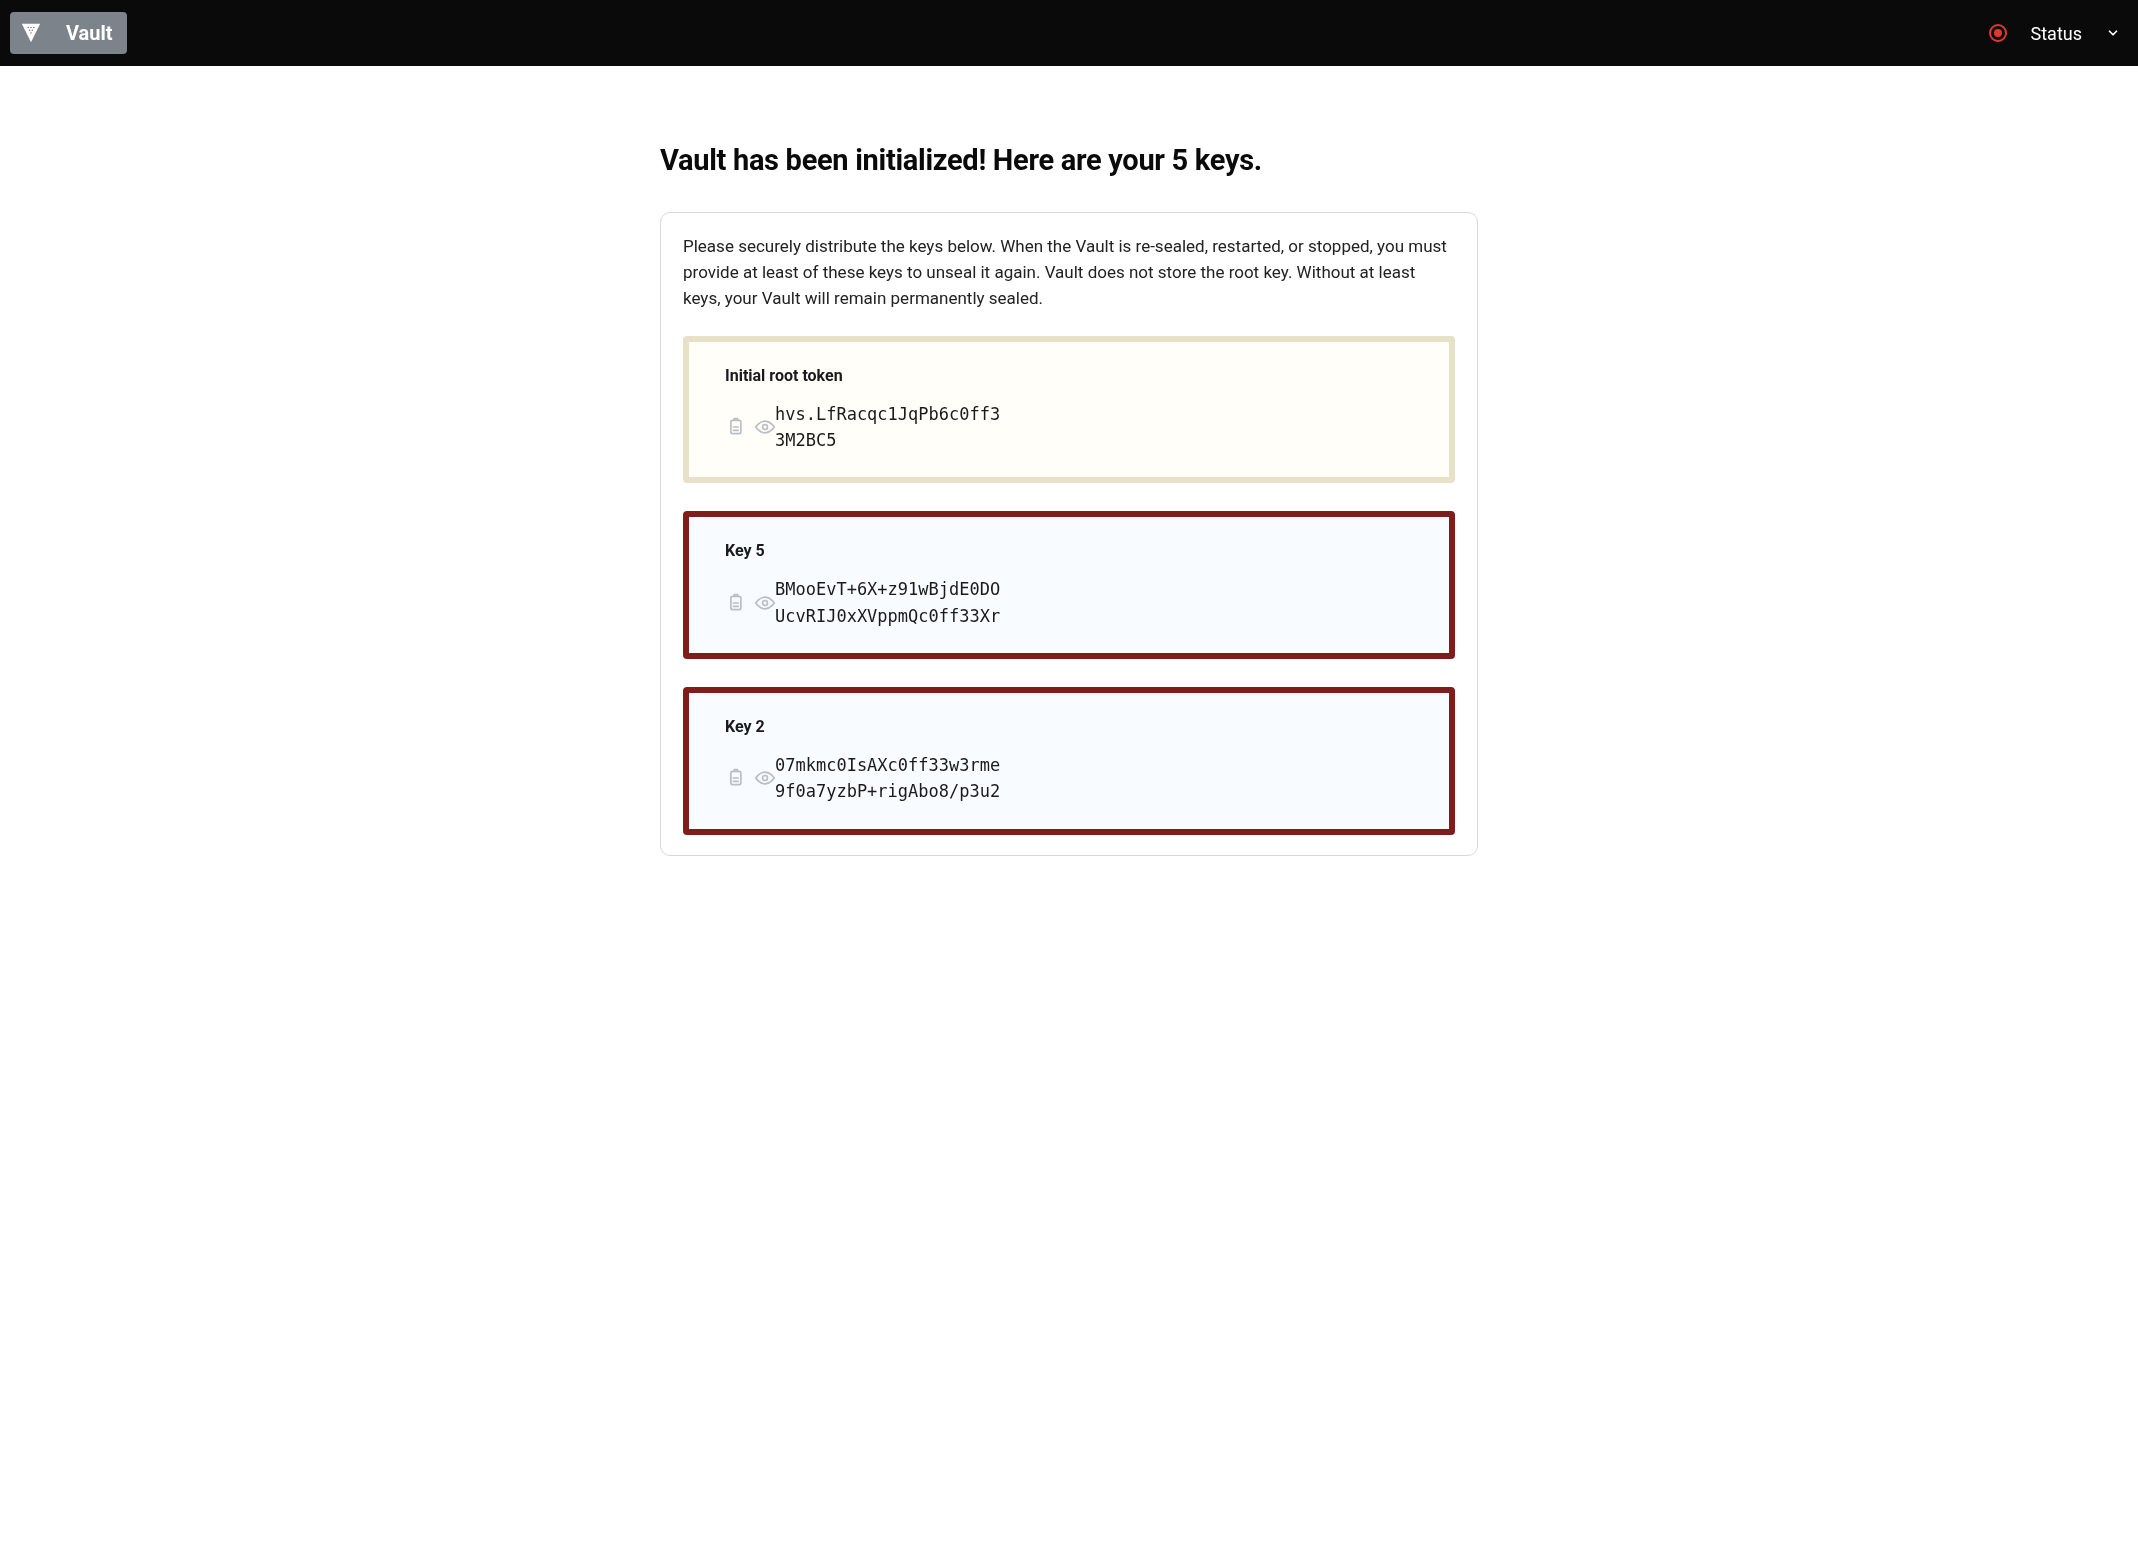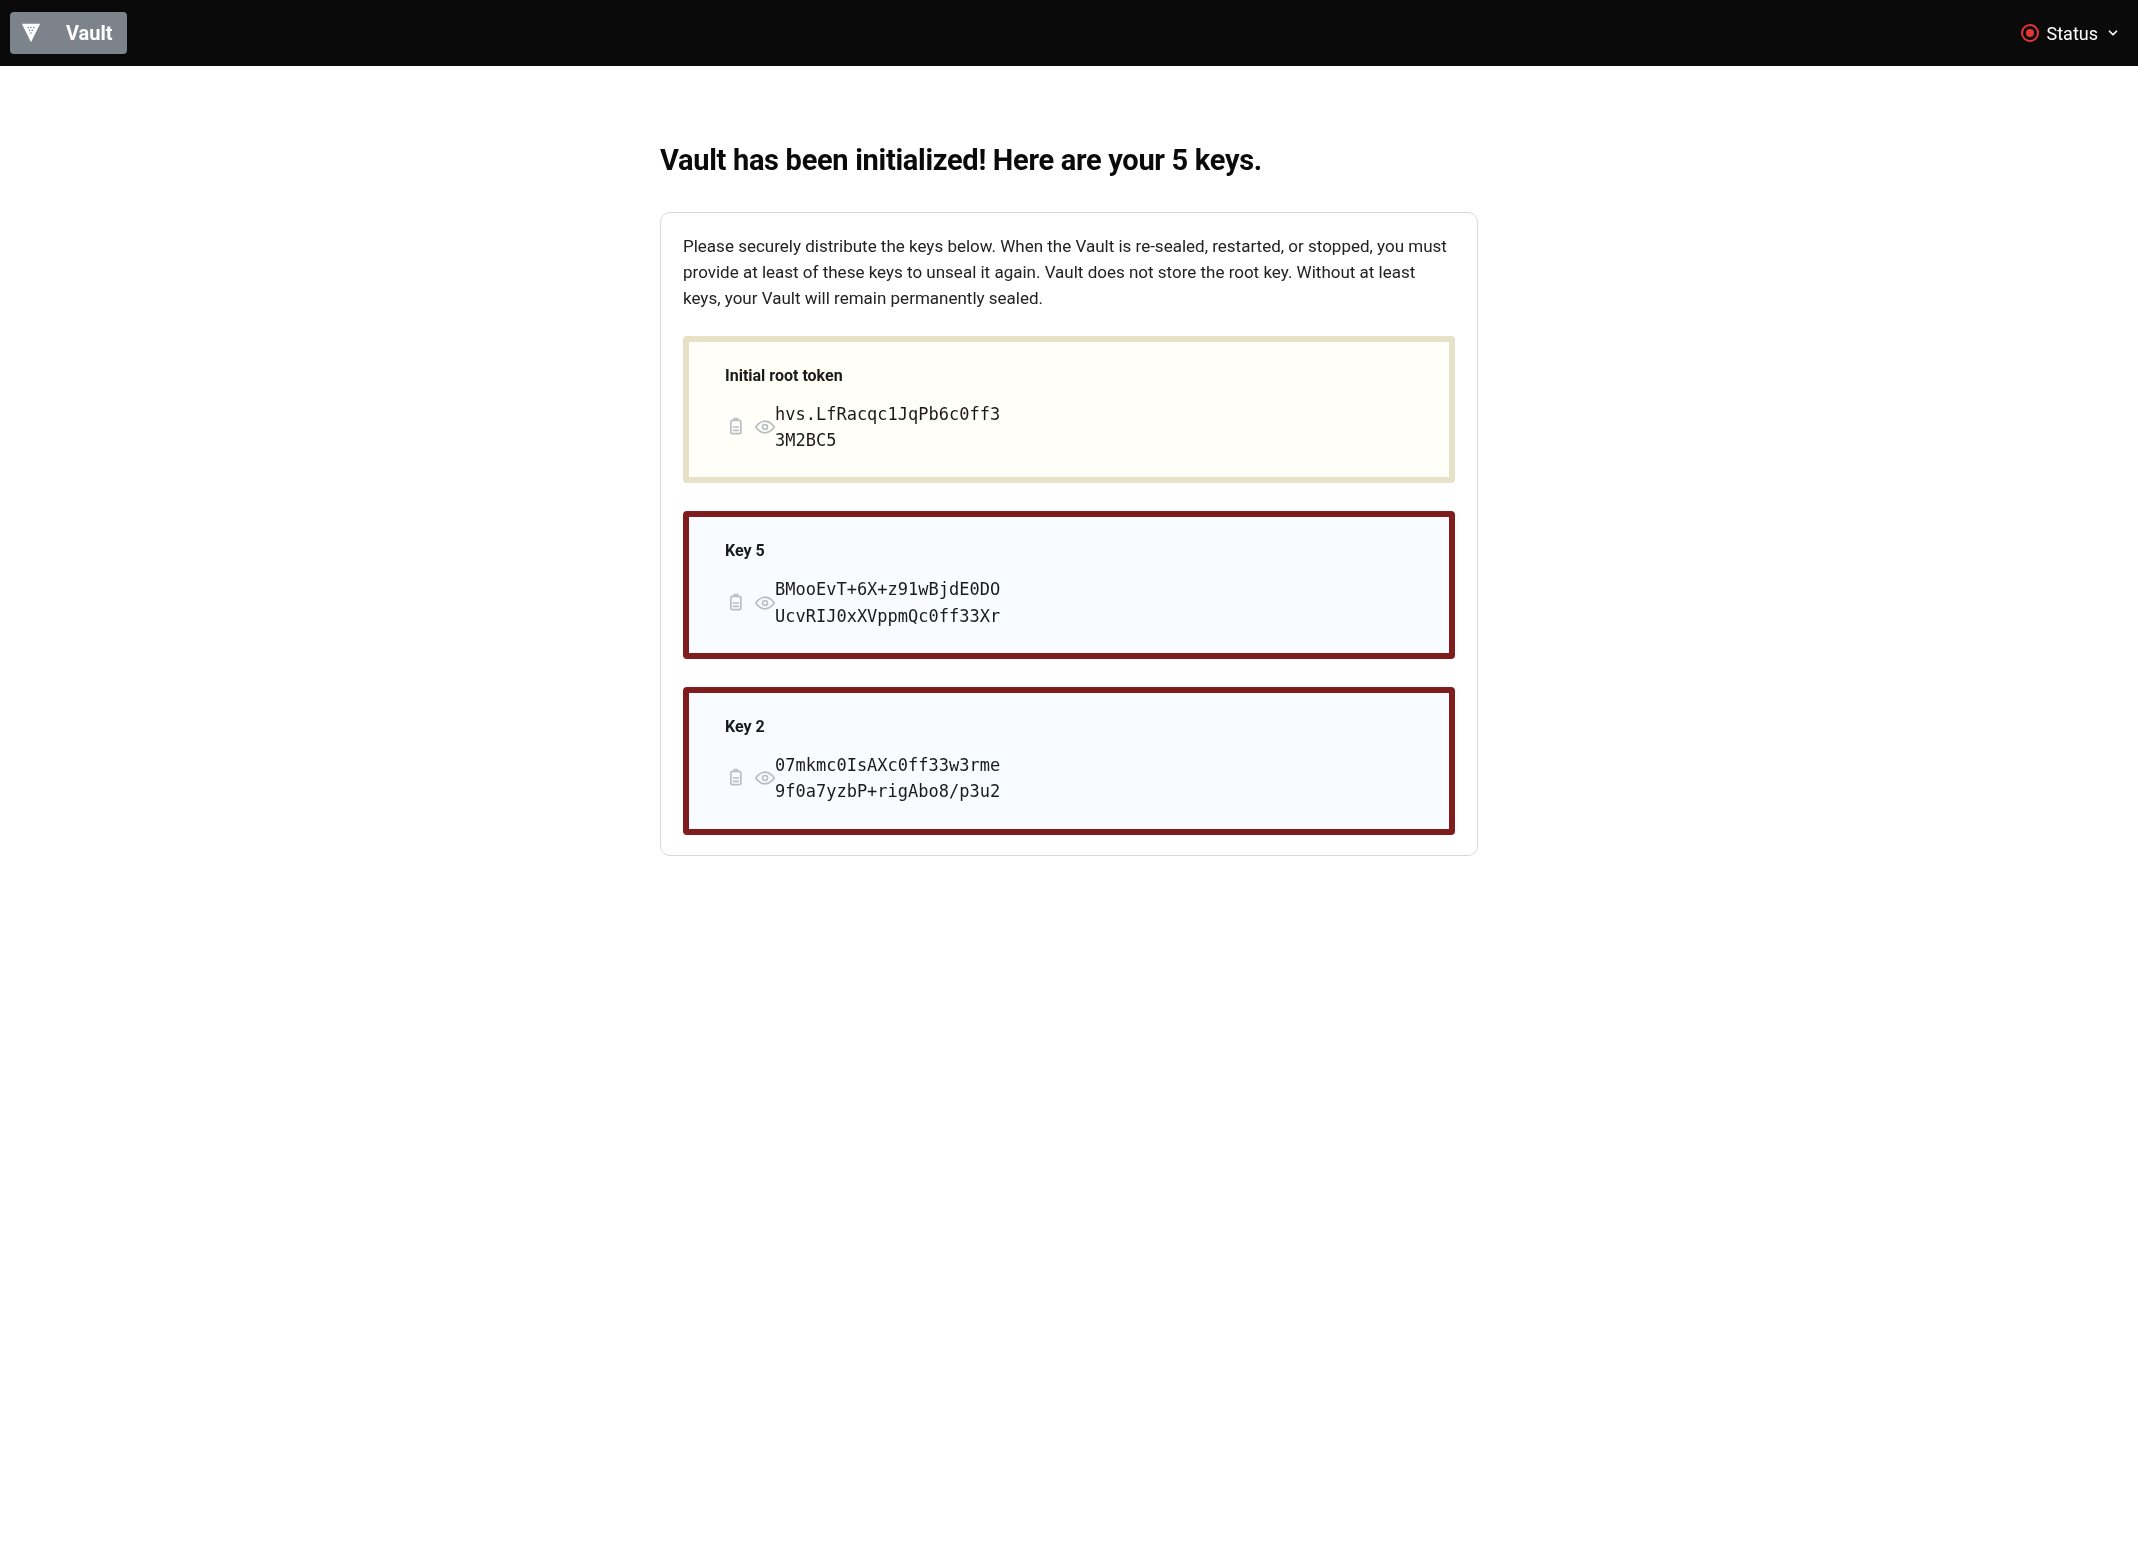--- a/index.html
+++ b/index.html
@@ -25,21 +25,21 @@
     gap: 24px;
     padding: 9px 14px 9px 10px;
     color: #ffffff;
     font-size: 20px;
     font-weight: 700;
   }
   .logo-badge svg { display: block; }
   .status-wrap {
     display: flex;
     align-items: center;
-    gap: 8px;
+    gap: 24px;
     color: #ffffff;
     font-size: 18px;
     cursor: pointer;
   }
   .status-dot-outer {
     width: 18px;
     height: 18px;
     border-radius: 50%;
     border: 2px solid #e3362e;
     display: flex;

